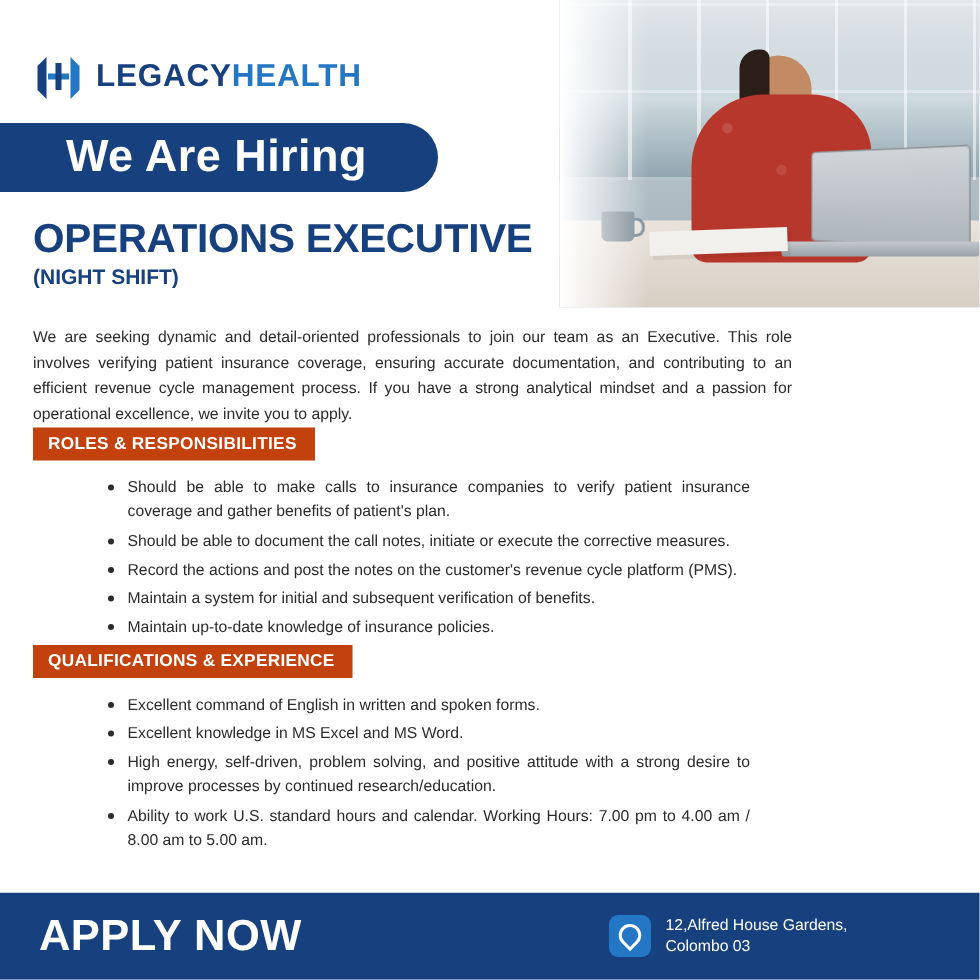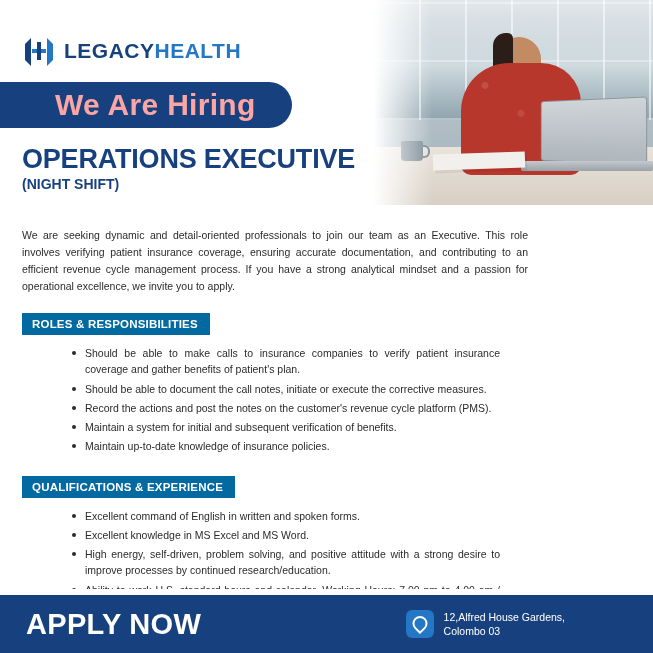--- a/index.html
+++ b/index.html
@@ -179,24 +179,24 @@
     left: 0;
     top: 82px;
     height: 46px;
     width: 292px;
     background: #17417e;
     border-radius: 0 24px 24px 0;
     display: flex;
     align-items: center;
   }
   .hiring-banner span {
-    color: #fca5a5;
+    color: #ffffff;
     font-size: 30px;
     font-weight: bold;
-    padding-left: 55px;
+    padding-left: 44px;
     letter-spacing: 0.3px;
   }
 
   .job-title {
     position: absolute;
     left: 22px;
     top: 145px;
     color: #17417e;
     font-size: 27px;
     font-weight: bold;
@@ -209,41 +209,40 @@
     top: 176px;
     color: #17417e;
     font-size: 14px;
     font-weight: bold;
   }
 
   
   .body-wrap {
     position: absolute;
     left: 0;
-    top: 215px;
+    top: 205px;
     width: 550px;
     padding: 0 22px;
     box-sizing: border-box;
   }
   .intro {
     font-size: 10.5px;
     line-height: 1.62;
     color: #2b2b2b;
     text-align: justify;
     margin-top: 12px;
   }
 
   .section-head {
     display: inline-block;
-    background: #0369a1;
+    background: #c2410c;
     color: #ffffff;
     font-size: 11.5px;
     font-weight: bold;
     padding: 5px 12px 5px 10px;
-    margin-top: 18px;
     letter-spacing: 0.2px;
   }
   ul.points {
     margin: 10px 0 0 0;
     padding-left: 26px;
     list-style: none;
   }
   ul.points li {
     position: relative;
     font-size: 10.5px;

